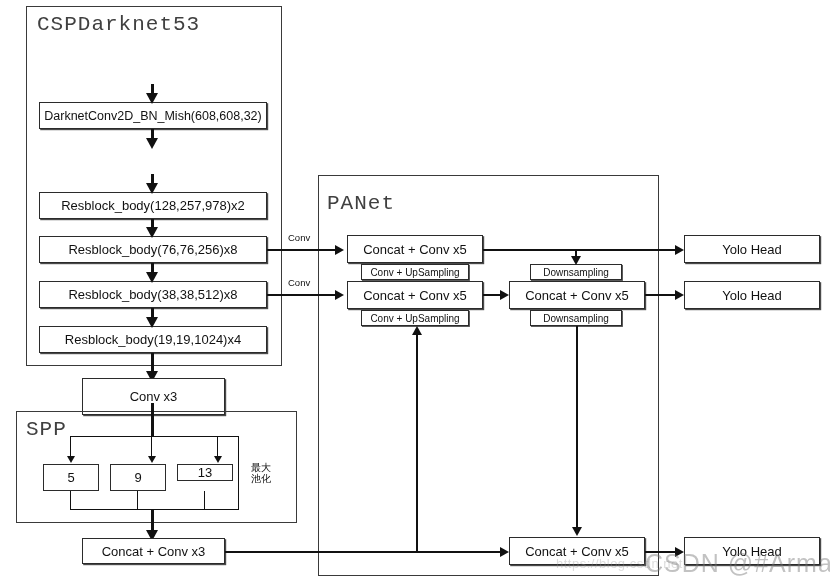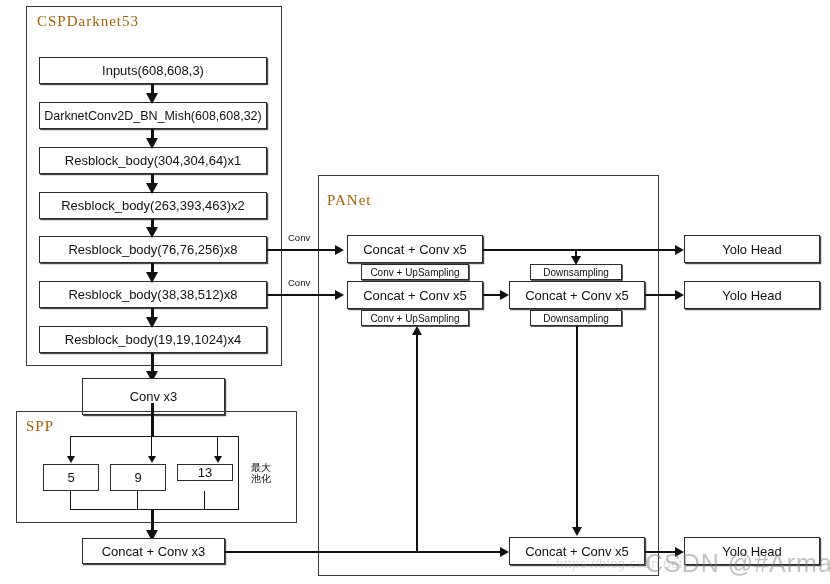--- a/index.html
+++ b/index.html
@@ -11,23 +11,23 @@
   }
   
   .group{
     position:absolute;
     border:1.5px solid #3a3a3a;
     background:transparent;
     box-sizing:border-box;
   }
   .group-title{
     position:absolute;
-    font-family:Liberation Serif, serif;
-    font-size:15px;
-    color:#a16207;
+    font-family:Liberation Mono, monospace;
+    font-size:21px;
+    color:#404040;
     letter-spacing:1px;
     white-space:nowrap;
   }
   .node{
     position:absolute;
     box-sizing:border-box;
     border:1.6px solid #2b2b2b;
     background:#ffffff;
     display:flex;align-items:center;justify-content:center;
     font-size:13px;
@@ -72,24 +72,22 @@
   .wm-sub{font-size:13px;color:rgba(150,150,150,0.33);letter-spacing:0.5px;}
 </style>
 </head>
 <body>
 
 <div id="root">
 
   <div class="group" style="left:26px;top:6px;width:256px;height:360px;"></div>
   <div class="group-title" style="left:37px;top:13px;">CSPDarknet53</div>
 
-  <div class="node" style="left:39px;top:57px;width:228px;height:27px;">Inputs(608,608,3)</div>
   <div class="node" style="left:39px;top:102px;width:228px;height:27px;font-size:12.5px;">DarknetConv2D_BN_Mish(608,608,32)</div>
-  <div class="node" style="left:39px;top:147px;width:228px;height:27px;">Resblock_body(304,304,64)x1</div>
-  <div class="node" style="left:39px;top:192px;width:228px;height:27px;">Resblock_body(263,393,463)x2</div>
+  <div class="node" style="left:39px;top:192px;width:228px;height:27px;">Resblock_body(128,257,978)x2</div>
   <div class="node" style="left:39px;top:236px;width:228px;height:27px;">Resblock_body(76,76,256)x8</div>
   <div class="node" style="left:39px;top:281px;width:228px;height:27px;">Resblock_body(38,38,512)x8</div>
   <div class="node" style="left:39px;top:326px;width:228px;height:27px;">Resblock_body(19,19,1024)x4</div>
 
   <div class="ln thick v" style="left:151px;top:84px;height:11px;"></div>
   <div class="ar down big" style="left:145.7px;top:93px;"></div>
 
   <div class="ln thick v" style="left:151px;top:129px;height:11px;"></div>
   <div class="ar down big" style="left:145.7px;top:138px;"></div>
 

